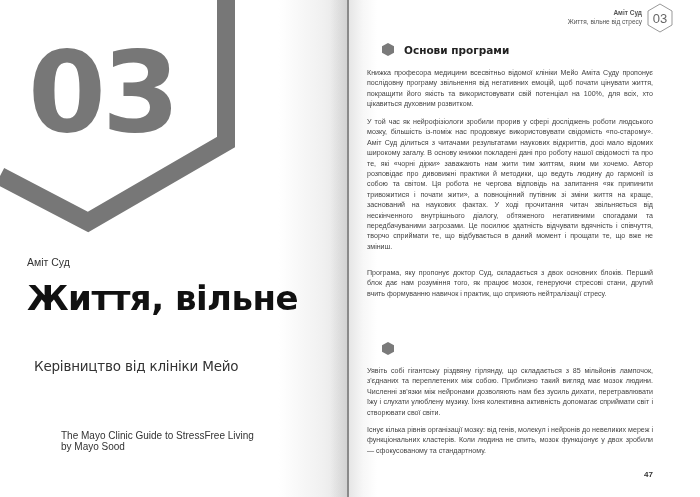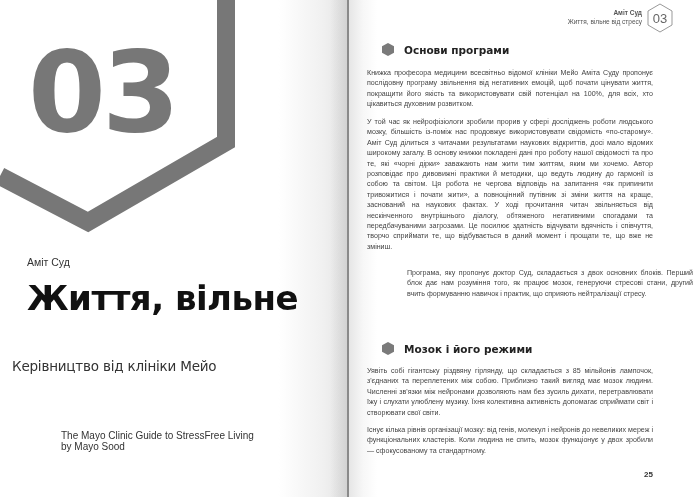--- a/index.html
+++ b/index.html
@@ -23,21 +23,21 @@
     position: absolute; left: 27px; top: 256px;
     font-family: "Liberation Sans", sans-serif; font-size: 10.5px; color: #333;
   }
   .main-title {
     position: absolute; left: 27px; top: 283px; width: 300px;
     font-family: "DejaVu Sans", sans-serif; font-weight: bold;
     font-size: 34px; line-height: 31px; color: #111;
     letter-spacing: -0.5px;
   }
   .subtitle {
-    position: absolute; left: 12px; top: 358px;
+    position: absolute; left: 34px; top: 358px;
     font-family: "DejaVu Sans", sans-serif; font-size: 13.5px; color: #333;
     letter-spacing: -0.2px;
   }
   .orig-title {
     position: absolute; left: 27px; top: 430px;
     font-family: "Liberation Sans", sans-serif; font-size: 10px; line-height: 11px; color: #333; margin-left: 34px;
   }
 
   
   .spine-shadow {
@@ -119,26 +119,25 @@
     <div class="small-hex-num">03</div>
 
     <div class="section-head" style="top:43px;">
       <svg class="bullet" viewBox="0 0 12 13">
         <polygon points="6,0 12,3.25 12,9.75 6,13 0,9.75 0,3.25" fill="#7a7a7a"></polygon>
       </svg>
       <span class="title">Основи програми</span>
     </div>
     <div class="para" style="top:68px;">Книжка професора медицини всесвітньо відомої клініки Мейо Аміта Суду пропонує послідовну програму звільнення від негативних емоцій, щоб почати цінувати життя, покращити його якість та використовувати свій потенціал на 100%, для всіх, хто цікавиться духовним розвитком.</div>
     <div class="para" style="top:117px;">У той час як нейрофізіологи зробили прорив у сфері досліджень роботи людського мозку, більшість із-поміж нас продовжує використовувати свідомість «по-старому». Аміт Суд ділиться з читачами результатами наукових відкриттів, досі мало відомих широкому загалу. В основу книжки покладені дані про роботу нашої свідомості та про те, які «чорні дірки» заважають нам жити тим життям, яким ми хочемо. Автор розповідає про дивовижні практики й методики, що ведуть людину до гармонії із собою та світом. Ця робота не чергова відповідь на запитання «як припинити тривожитися і почати жити», а повноцінний путівник зі зміни життя на краще, заснований на наукових фактах. У ході прочитання читач звільняється від нескінченного внутрішнього діалогу, обтяженого негативними спогадами та передбачуваними загрозами. Це посилює здатність відчувати вдячність і співчуття, творчо сприймати те, що відбувається в даний момент і прощати те, що вже не зміниш.</div>
-    <div class="para" style="top:268px;margin-left:40px;">Програма, яку пропонує доктор Суд, складається з двох основних блоків. Перший блок дає нам розуміння того, як працює мозок, генеруючи стресові стани, другий вчить формуванню навичок і практик, що сприяють нейтралізації стресу.</div>
+    <div class="para" style="top:268px;">Програма, яку пропонує доктор Суд, складається з двох основних блоків. Перший блок дає нам розуміння того, як працює мозок, генеруючи стресові стани, другий вчить формуванню навичок і практик, що сприяють нейтралізації стресу.</div>
 
     <div class="section-head" style="top:342px;">
       <svg class="bullet" viewBox="0 0 12 13">
         <polygon points="6,0 12,3.25 12,9.75 6,13 0,9.75 0,3.25" fill="#7a7a7a"></polygon>
       </svg>
-      <span class="title">Мозок і його режими</span>
     </div>
     <div class="para" style="top:366px;">Уявіть собі гігантську різдвяну гірлянду, що складається з 85 мільйонів лампочок, з'єднаних та переплетених між собою. Приблизно такий вигляд має мозок людини. Численні зв'язки між нейронами дозволяють нам без зусиль дихати, перетравлювати їжу і слухати улюблену музику. Їхня колективна активність допомагає сприймати світ і створювати свої світи.</div>
     <div class="para" style="top:425px;">Існує кілька рівнів організації мозку: від генів, молекул і нейронів до невеликих мереж і функціональних кластерів. Коли людина не спить, мозок функціонує у двох зробили — сфокусованому та стандартному.</div>
 
-    <div class="page-num">25</div>
+    <div class="page-num">47</div>
   </div>
 </div>
 
 </body></html>

